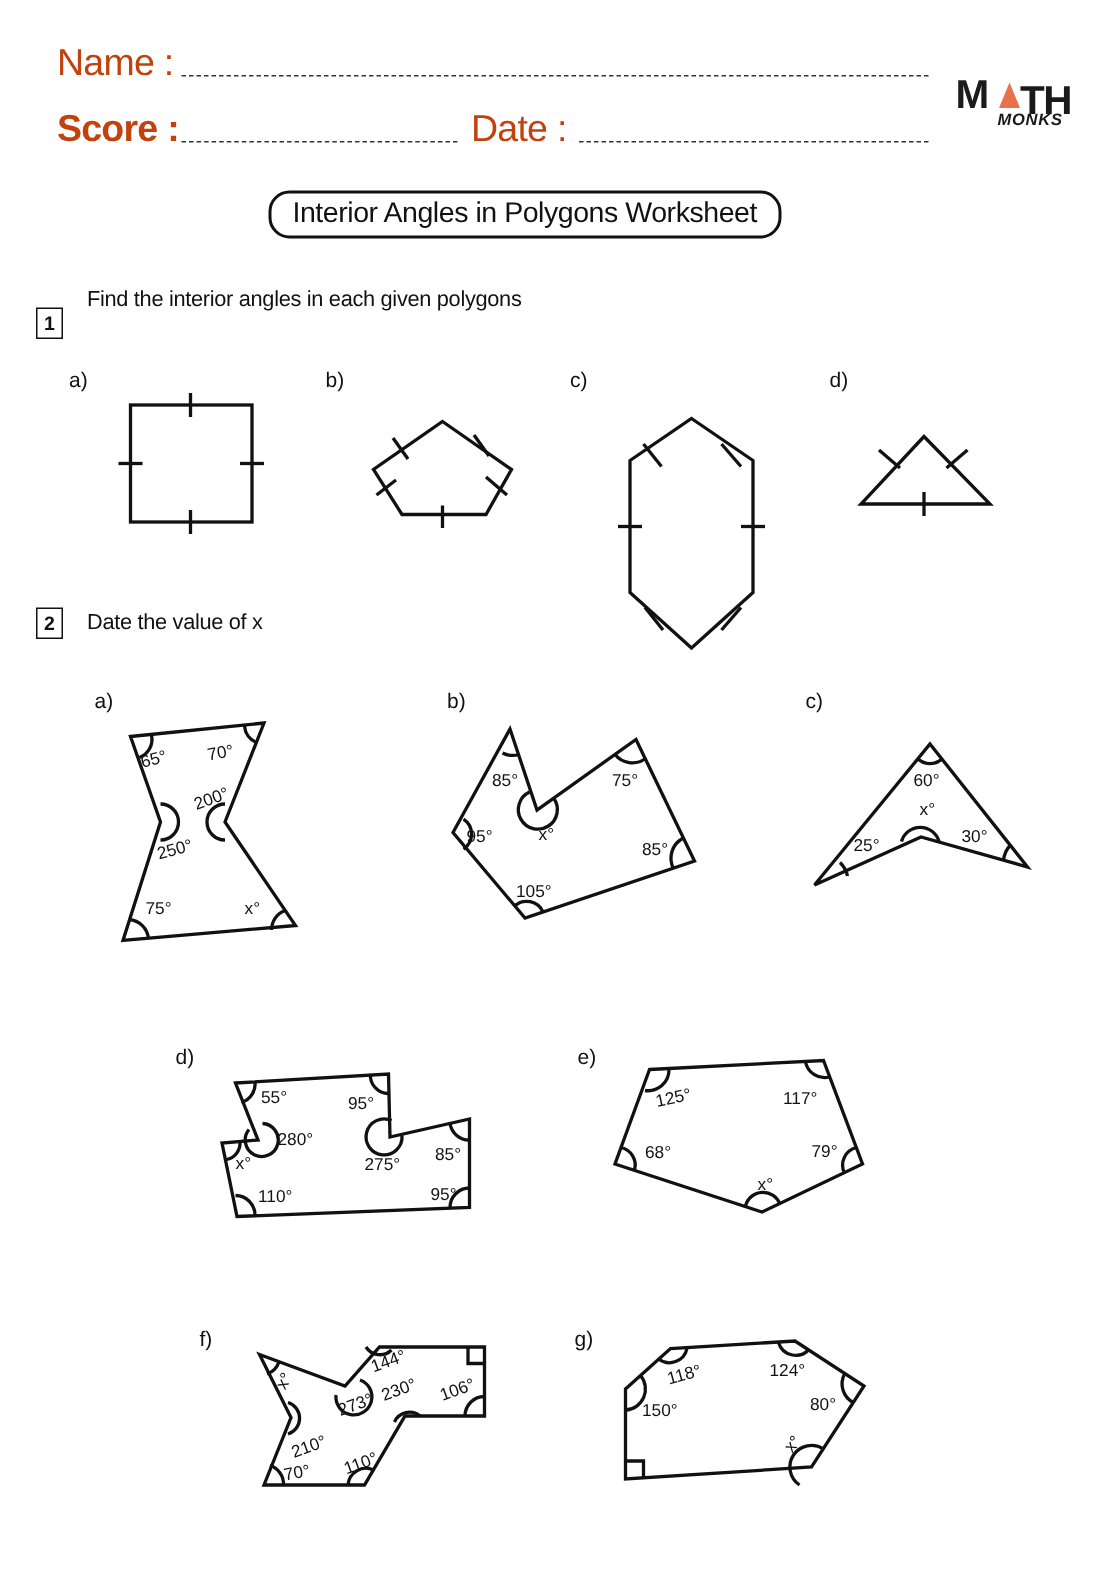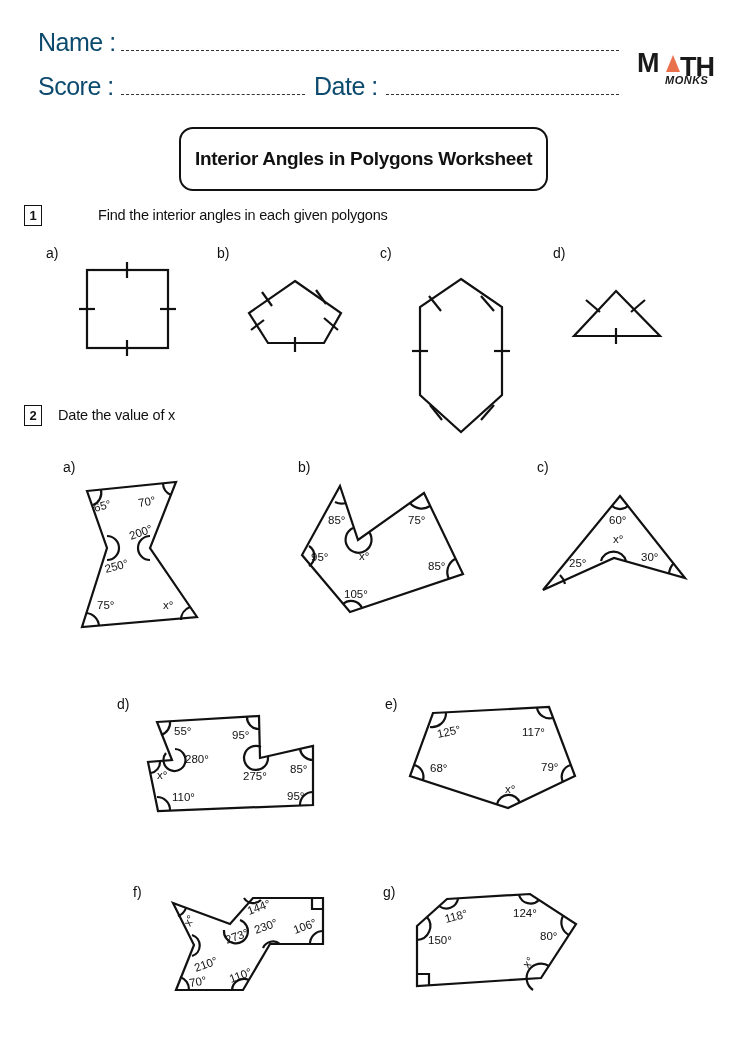--- a/index.html
+++ b/index.html
@@ -1,51 +1,51 @@
 <!DOCTYPE html>
 <html><head>
 <meta charset="utf-8">
 <style>
   html,body{margin:0;padding:0;background:#fff;}
   body{width:742px;height:1050px;position:relative;overflow:hidden;font-family:"Liberation Sans","DejaVu Sans",sans-serif;color:#111;}
   .abs{position:absolute;}
-  .hdr{font-size:25px;letter-spacing:-0.5px;color:#0c4a6e;}
+  .hdr{font-size:25px;letter-spacing:-0.5px;color:#c2410c;}
   .dash{border-bottom:1.5px dashed #333;height:0;}
   .logo-math{font-size:27px;font-weight:bold;letter-spacing:-1px;color:#1a1a1a;}
   .logo-monks{font-size:11px;font-weight:bold;letter-spacing:0.5px;color:#1a1a1a;font-style:italic;}
-  .title-pill{border:2px solid #111;border-radius:14px;font-size:19px;padding:19px 14px;white-space:nowrap;letter-spacing:-0.3px;font-weight:bold;}
+  .title-pill{border:2px solid #111;border-radius:14px;font-size:19px;padding:3px 14px;white-space:nowrap;letter-spacing:-0.3px;}
   .qnum{width:16px;height:19px;border:1.5px solid #111;font-size:13px;text-align:center;line-height:19px;font-weight:bold;}
   .qtext{font-size:14.5px;letter-spacing:-0.2px;}
   .plabel{font-size:14px;}
   svg{position:absolute;left:0;top:0;}
   .ang{font-family:"Liberation Sans",sans-serif;font-size:11.5px;fill:#111;}
 </style>
 </head>
 <body>
 
 <div class="abs hdr" style="left:38px;top:28px;">Name :</div>
 <div class="abs dash" style="left:121px;top:50px;width:498px;"></div>
-<div class="abs hdr" style="left:38px;top:72px;">Score :</div>
+<div class="abs hdr" style="left:38px;top:72px;font-weight:bold;">Score :</div>
 <div class="abs dash" style="left:121px;top:94px;width:184px;"></div>
 <div class="abs hdr" style="left:314px;top:72px;">Date :</div>
 <div class="abs dash" style="left:386px;top:94px;width:233px;"></div>
 
 <div class="abs" style="left:637px;top:48px;width:76px;height:40px;">
   <span class="abs logo-math" style="left:0;top:0;">M</span>
   <svg width="76" height="40">
       <polygon points="29,24 36,7 43,24" fill="#E8704A"></polygon>
     </svg>
   <span class="abs logo-math" style="left:43px;top:4px;">TH</span>
   <span class="abs logo-monks" style="left:28px;top:26px;">MONKS</span>
 </div>
 
 <div class="abs title-pill" style="left:179px;top:127px;">Interior Angles in Polygons Worksheet</div>
 
 <div class="abs qnum" style="left:24px;top:205px;">1</div>
-<div class="abs qtext" style="left:58px;top:207px;margin-left:40px;">Find the interior angles in each given polygons</div>
+<div class="abs qtext" style="left:58px;top:192px;">Find the interior angles in each given polygons</div>
 <div class="abs plabel" style="left:46px;top:245px;">a)</div>
 <div class="abs plabel" style="left:217px;top:245px;">b)</div>
 <div class="abs plabel" style="left:380px;top:245px;">c)</div>
 <div class="abs plabel" style="left:553px;top:245px;">d)</div>
 
 <div class="abs qnum" style="left:24px;top:405px;">2</div>
 <div class="abs qtext" style="left:58px;top:407px;">Date the value of x</div>
 <div class="abs plabel" style="left:63px;top:459px;">a)</div>
 <div class="abs plabel" style="left:298px;top:459px;">b)</div>
 <div class="abs plabel" style="left:537px;top:459px;">c)</div>

